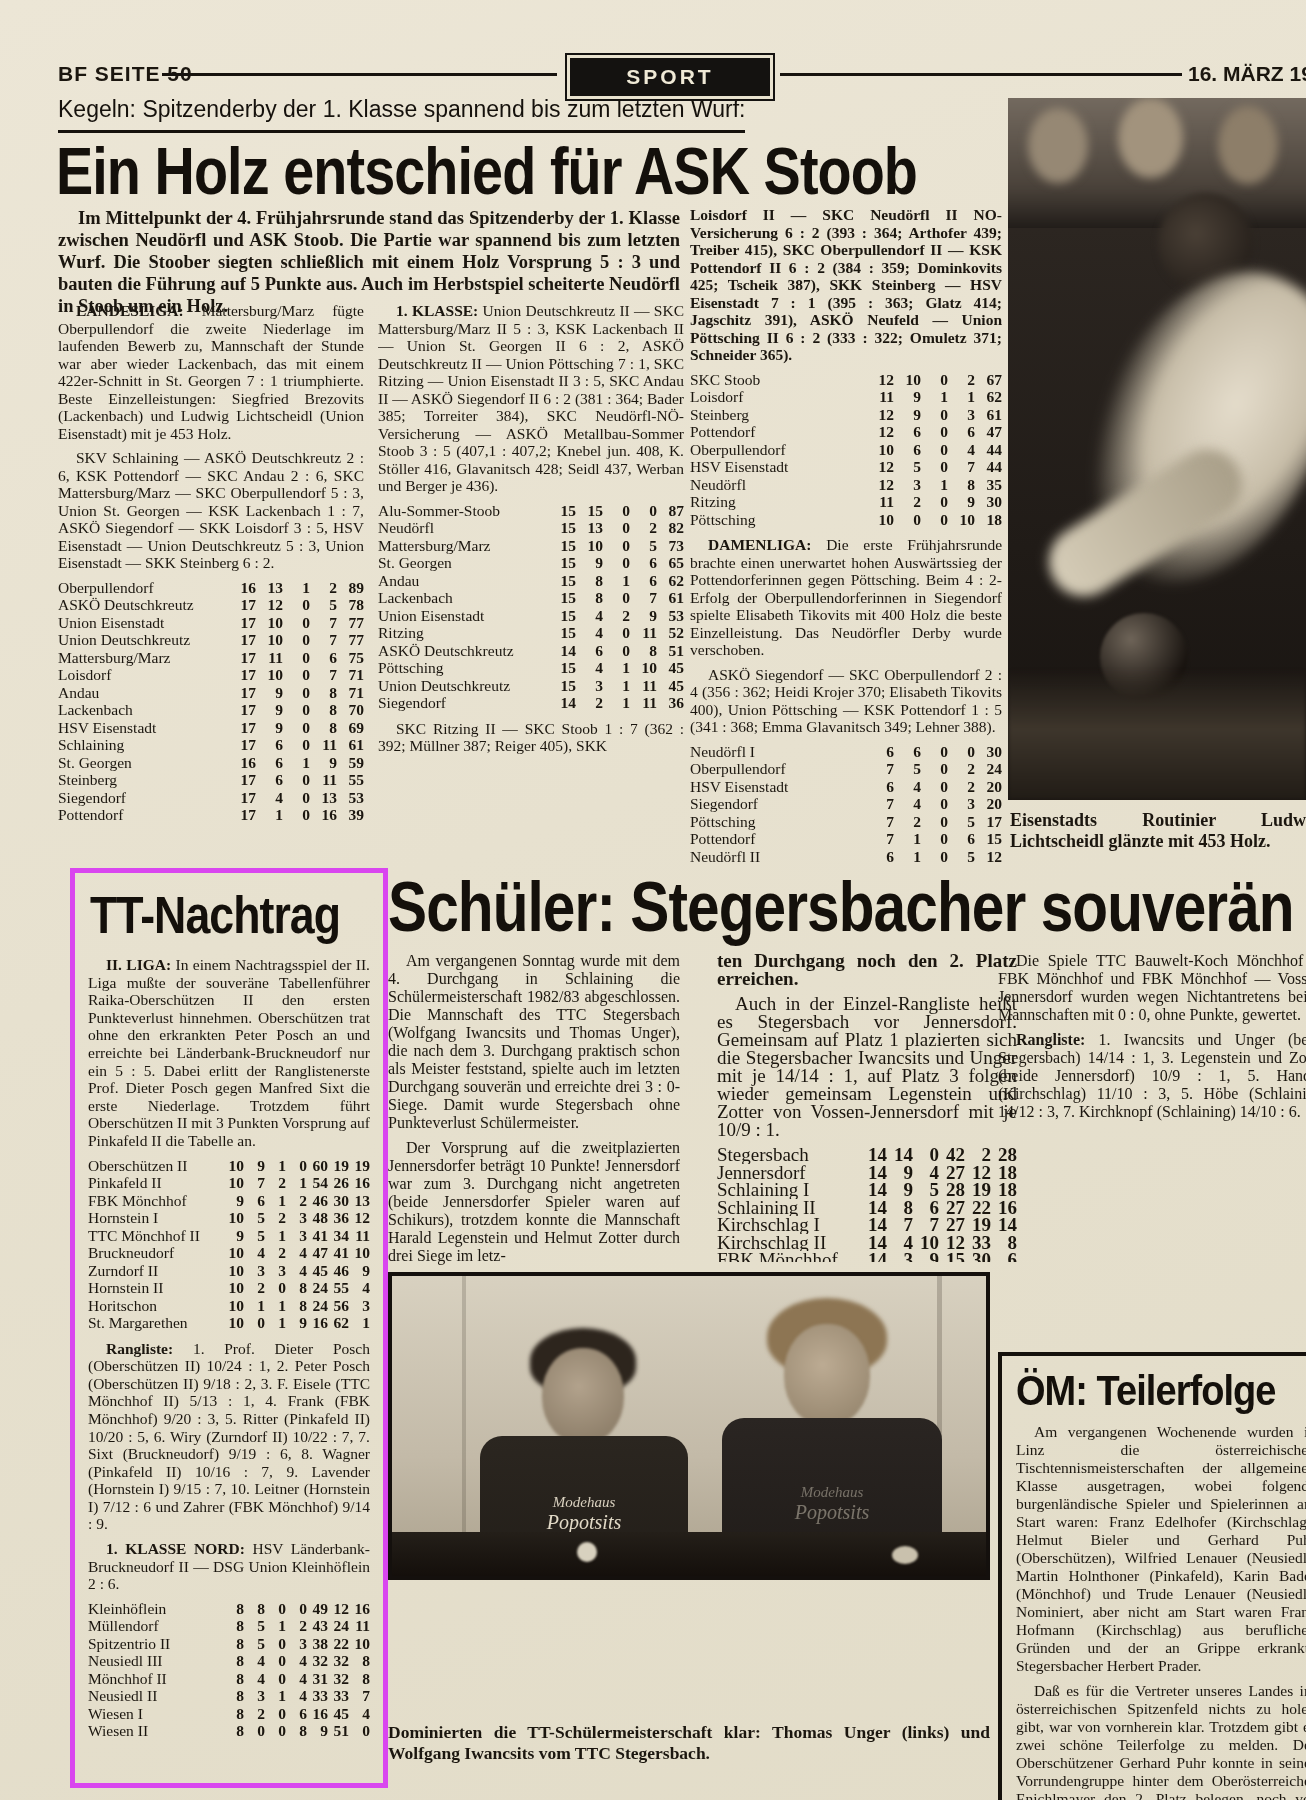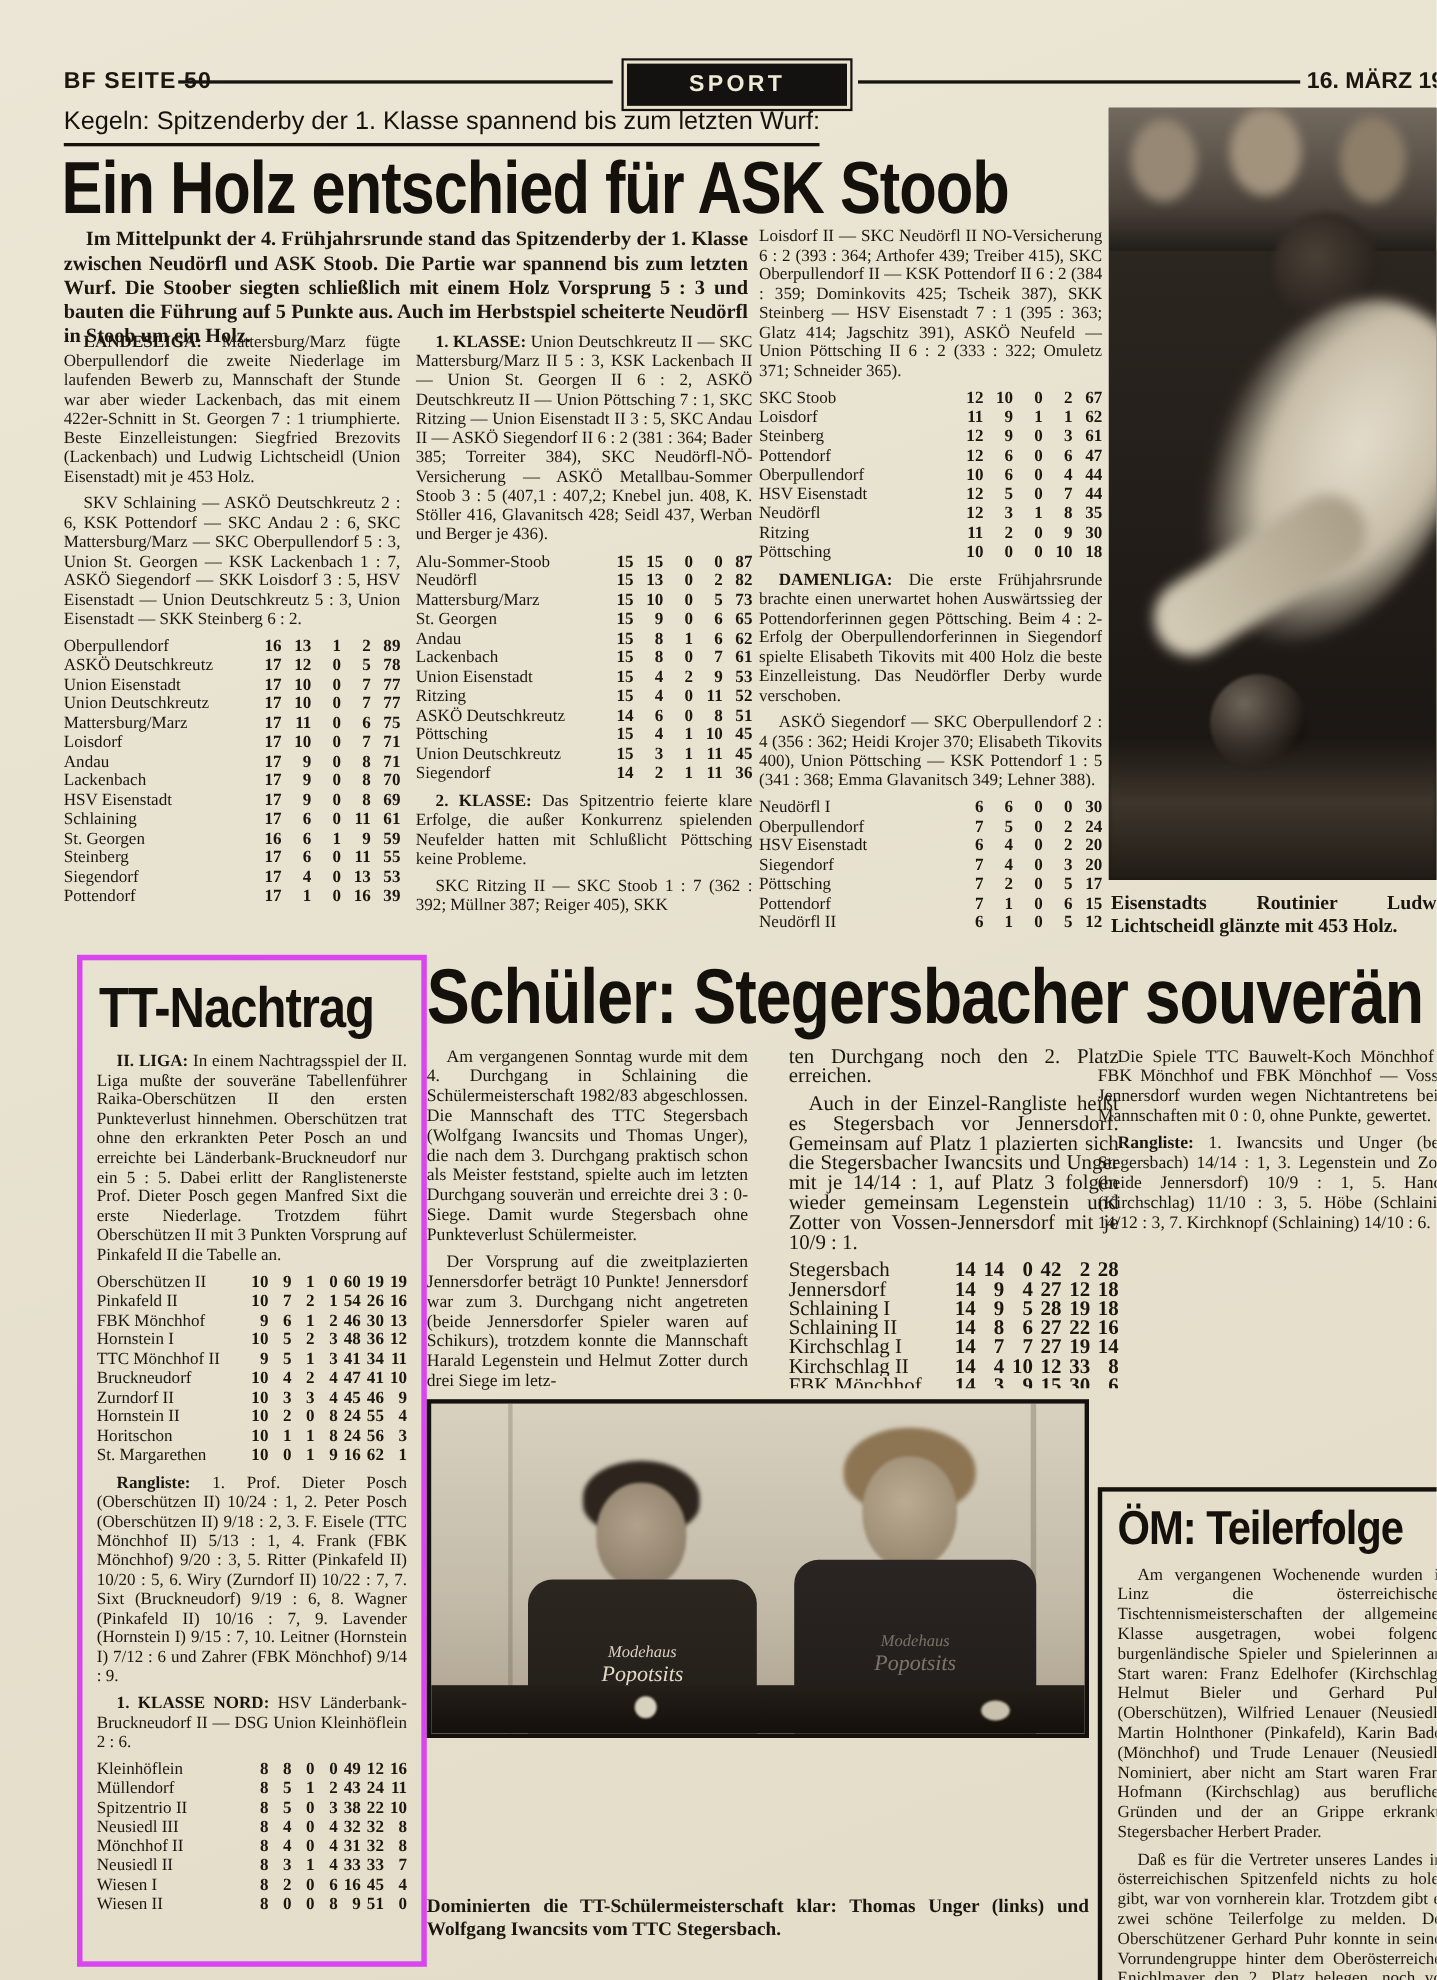--- a/index.html
+++ b/index.html
@@ -23,21 +23,21 @@
     left:58px;top:96px;font-size:23px;font-weight:400;color:#15110c;
     padding-bottom:7px;border-bottom:3px solid #15110c;white-space:nowrap;
   }
   .headline1{
     left:56px;top:132px;font-size:60px;font-weight:700;letter-spacing:-1px;white-space:nowrap;
     transform:scale(0.93,1.12);transform-origin:left top;color:#14100b;
   }
   
   .col{position:absolute;text-align:justify;font-size:15.5px;line-height:17.5px;overflow:hidden;}
   .col p{margin:0 0 7px 0;text-indent:18px;}
-  .col p.noind{text-indent:0;}
+  .col p.noind{text-indent:0;font-weight:bold;}
   .lbl{font-weight:700;}
   .lead{font-size:18.5px;line-height:22px;font-weight:700;text-align:justify;}
   .lead p{margin:0;text-indent:20px;}
   
   .stable{margin:6px 0 8px 0;}
   .trow{display:flex;line-height:17.5px;}
   .tname{flex:1;white-space:nowrap;overflow:hidden;}
   .tnums{display:flex;}
   .tnum{width:27px;text-align:right;font-weight:700;}
   .w7 .tnum{width:21px;}
@@ -354,22 +354,20 @@
         <span class="tname">Siegendorf</span>
         <span class="tnums">
           <span class="tnum">14</span>
           <span class="tnum">2</span>
           <span class="tnum">1</span>
           <span class="tnum">11</span>
           <span class="tnum">36</span>
         </span>
       </div>
     </div>
-  <p><span class="lbl">2. KLASSE:</span>
-  <span>Das Spitzentrio feierte klare Erfolge, die außer Konkurrenz spielenden Neufelder hatten mit Schlußlicht Pöttsching keine Probleme.</span></p>
   <p>SKC Ritzing II — SKC Stoob 1 : 7 (362 : 392; Müllner 387; Reiger 405), SKK</p>
 </div>
 
 <div class="col" style="left:690px;top:206px;width:312px;height:658px;">
   <p class="noind">Loisdorf II — SKC Neudörfl II NO-Versicherung 6 : 2 (393 : 364; Arthofer 439; Treiber 415), SKC Oberpullendorf II — KSK Pottendorf II 6 : 2 (384 : 359; Dominkovits 425; Tscheik 387), SKK Steinberg — HSV Eisenstadt 7 : 1 (395 : 363; Glatz 414; Jagschitz 391), ASKÖ Neufeld — Union Pöttsching II 6 : 2 (333 : 322; Omuletz 371; Schneider 365).</p>
   <div class="stable">
       <div class="trow">
         <span class="tname">SKC Stoob</span>
         <span class="tnums">
           <span class="tnum">12</span>

